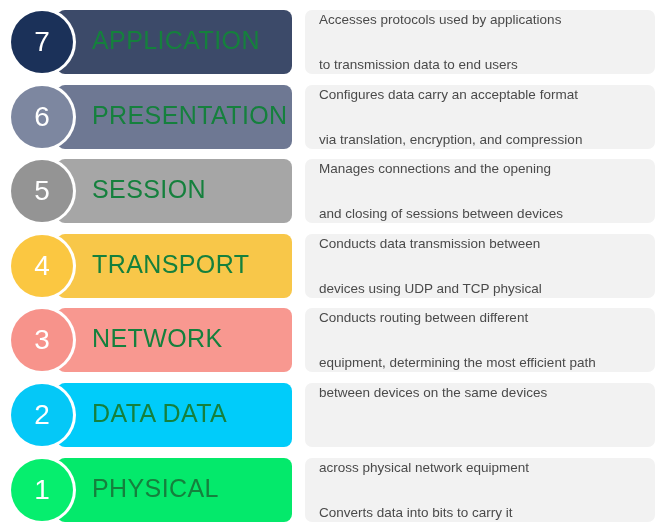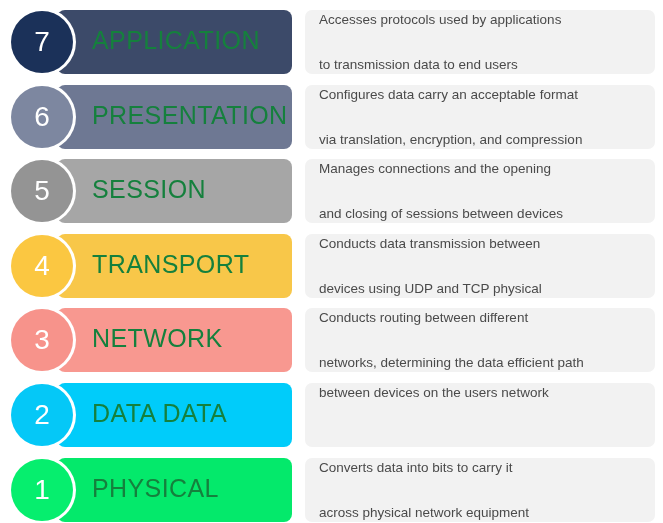--- a/index.html
+++ b/index.html
@@ -167,41 +167,41 @@
     <div class="layer-row" style="top: 306.4px;">
       <div class="layer-bar" style="background: rgb(248, 152, 144);"></div>
       <div class="layer-name">NETWORK</div>
       <div class="layer-badge">
         <div class="layer-circle" style="background: rgb(247, 147, 139);">
           <div class="layer-number">3</div>
         </div>
       </div>
       <div class="layer-desc">
         <div class="desc-line">Conducts routing between different</div>
-        <div class="desc-line">networks, determining the data efficient path</div>
+        <div class="desc-line">equipment, determining the most efficient path</div>
       </div>
     </div>
     <div class="layer-row" style="top: 381px;">
       <div class="layer-bar" style="background: rgb(0, 204, 250);"></div>
       <div class="layer-name">DATA DATA</div>
       <div class="layer-badge">
         <div class="layer-circle" style="background: rgb(5, 200, 247);">
           <div class="layer-number">2</div>
         </div>
       </div>
       <div class="layer-desc">
-        <div class="desc-line">between devices on the users network</div>
+        <div class="desc-line">between devices on the same devices</div>
       </div>
     </div>
     <div class="layer-row" style="top: 455.6px;">
       <div class="layer-bar" style="background: rgb(4, 233, 107);"></div>
       <div class="layer-name">PHYSICAL</div>
       <div class="layer-badge">
         <div class="layer-circle" style="background: rgb(6, 238, 110);">
           <div class="layer-number">1</div>
         </div>
       </div>
       <div class="layer-desc">
+        <div class="desc-line">across physical network equipment</div>
         <div class="desc-line">Converts data into bits to carry it</div>
-        <div class="desc-line">across physical network equipment</div>
       </div>
     </div>
   </div>
 
 </body></html>

